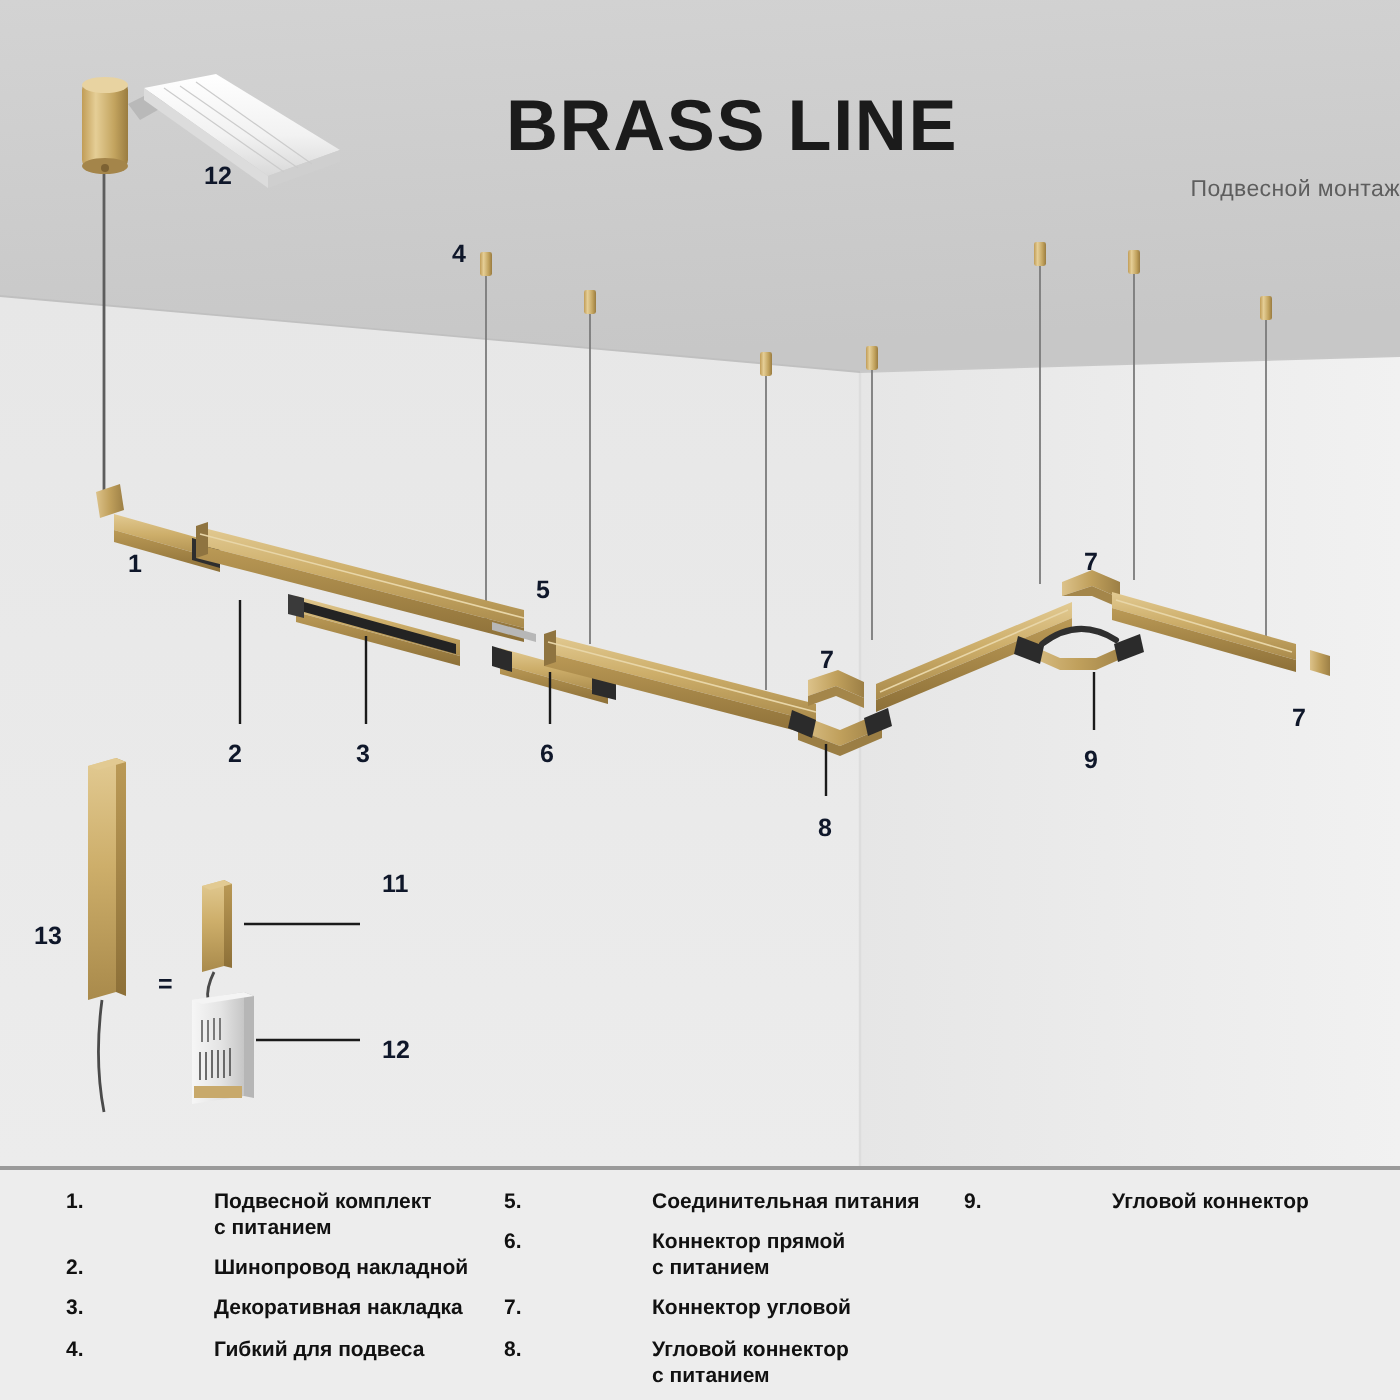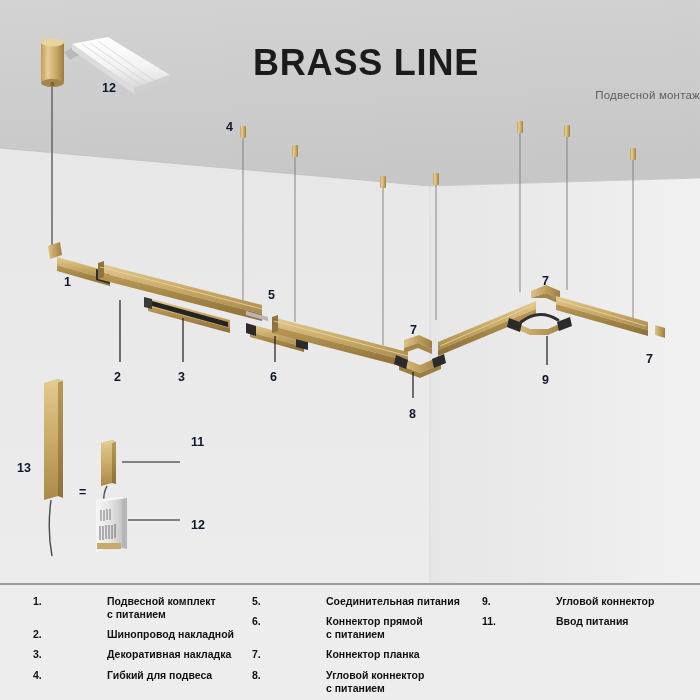--- a/index.html
+++ b/index.html
@@ -389,33 +389,29 @@
           <div class="legend-num">5.</div>
           <div class="legend-text">Соединительная питания</div>
         </div>
         <div class="legend-item">
           <div class="legend-num">6.</div>
           <div class="legend-text">Коннектор прямой
 с питанием</div>
         </div>
         <div class="legend-item">
           <div class="legend-num">7.</div>
-          <div class="legend-text">Коннектор планка</div>
+          <div class="legend-text">Коннектор угловой</div>
         </div>
         <div class="legend-item">
           <div class="legend-num">8.</div>
           <div class="legend-text">Угловой коннектор
 с питанием</div>
         </div>
       </div>
     <div class="legend-col c3">
         <div class="legend-item">
           <div class="legend-num">9.</div>
           <div class="legend-text">Угловой коннектор</div>
         </div>
-        <div class="legend-item">
-          <div class="legend-num">11.</div>
-          <div class="legend-text">Ввод питания</div>
-        </div>
       </div>
   </div>
 
 </div>
 
 </body></html>

